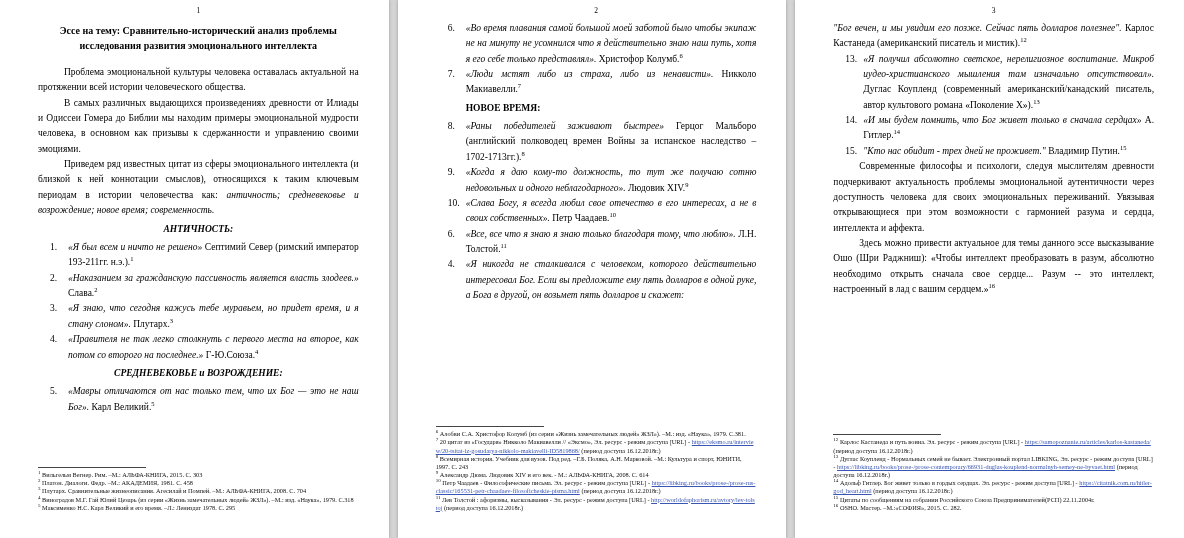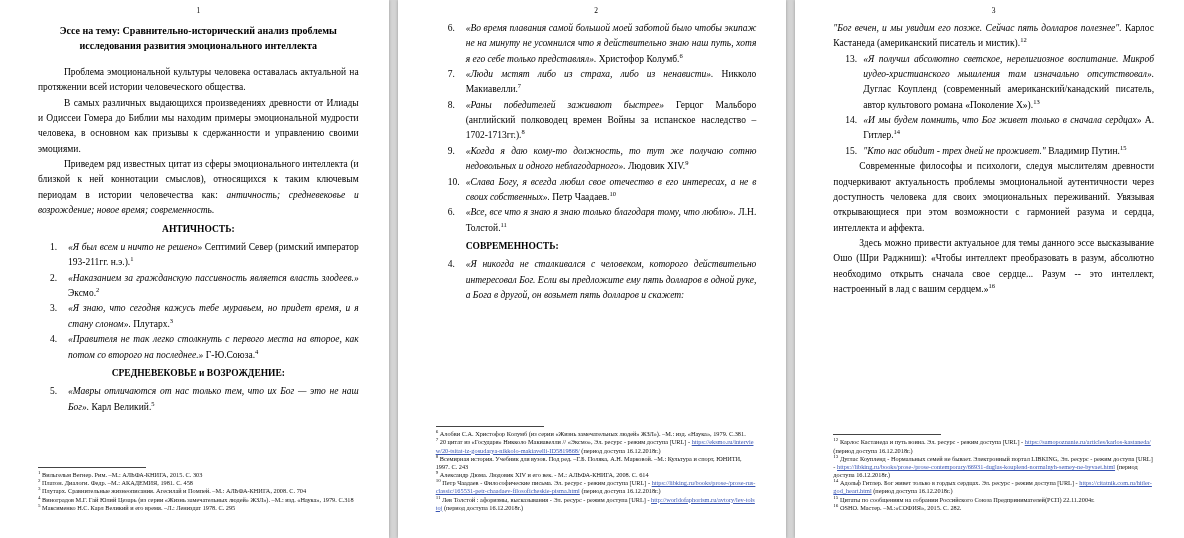--- a/index.html
+++ b/index.html
@@ -21,21 +21,21 @@
     font-size: 9.5px; line-height: 1.62;
     box-shadow: 0 0 3px rgba(0,0,0,.28);
     overflow: hidden;
   }
   .page-num { text-align: center; font-size: 7.5px; line-height: 1.3; margin-bottom: 5px; }
   .title { font-weight: bold; text-align: center; font-size: 10px; line-height: 1.5; margin: 2px 6px 12px; }
   .para { margin: 0; text-align: justify; }
   .para.indent { text-indent: 26px; }
   .it { font-style: italic; }
   .heading { font-weight: bold; margin: 3px 0; }
-  .heading.center { text-align: center; }
+  .heading.center { text-align: center; font-style: italic; }
   .heading.left { margin-left: 30px; }
   .qlist { list-style: none; margin: 0; padding: 0 0 0 12px; }
   .qitem { display: flex; }
   .qnum { flex: 0 0 18px; }
   .qbody { flex: 1; text-align: justify; }
   sup { font-size: 6.5px; vertical-align: super; line-height: 0; }
   .footnotes { margin-top: auto; font-size: 6.3px; line-height: 1.3; color: #111; }
   .fn-rule { width: 108px; border-top: 1px solid #444; margin-bottom: 3px; }
   .fn { text-align: left; }
   .fn sup { font-size: 5px; }
@@ -55,21 +55,21 @@
     <div class="heading center">АНТИЧНОСТЬ:</div>
     <ol class="qlist">
 
         <li class="qitem">
           <span class="qnum">1.</span>
           <span class="qbody"><span class="it">«Я был всем и ничто не решено»</span><span> Септимий Север (римский император 193-211гг. н.э.).</span><sup>1</sup></span>
         </li>
 
         <li class="qitem">
           <span class="qnum">2.</span>
-          <span class="qbody"><span class="it">«Наказанием за гражданскую пассивность является власть злодеев.»</span><span> Эксмо.</span><sup>2</sup></span>
+          <span class="qbody"><span class="it">«Наказанием за гражданскую пассивность является власть злодеев.»</span><span> Слава.</span><sup>2</sup></span>
         </li>
 
         <li class="qitem">
           <span class="qnum">3.</span>
           <span class="qbody"><span class="it">«Я знаю, что сегодня кажусь тебе муравьем, но придет время, и я стану слоном».</span><span> Плутарх.</span><sup>3</sup></span>
         </li>
 
         <li class="qitem">
           <span class="qnum">4.</span>
           <span class="qbody"><span class="it">«Правителя не так легко столкнуть с первого места на второе, как потом со второго на последнее.»</span><span> Г-Ю.Союза.</span><sup>4</sup></span>
@@ -105,20 +105,21 @@
         <li class="qitem">
           <span class="qnum">6.</span>
           <span class="qbody"><span class="it">«Во время плавания самой большой моей заботой было чтобы экипаж не на минуту не усомнился что я действительно знаю наш путь, хотя я его себе только представлял».</span><span> Христофор Колумб.</span><sup>6</sup></span>
         </li>
 
         <li class="qitem">
           <span class="qnum">7.</span>
           <span class="qbody"><span class="it">«Люди мстят либо из страха, либо из ненависти».</span><span> Никколо Макиавелли.</span><sup>7</sup></span>
         </li>
       </ol>
+    <div class="heading left">НОВОЕ ВРЕМЯ:</div>
     <ol class="qlist">
 
         <li class="qitem">
           <span class="qnum">8.</span>
           <span class="qbody"><span class="it">«Раны победителей заживают быстрее»</span><span> Герцог Мальборо (английский полководец времен Войны за испанское наследство – 1702-1713гг.).</span><sup>8</sup></span>
         </li>
 
         <li class="qitem">
           <span class="qnum">9.</span>
           <span class="qbody"><span class="it">«Когда я даю кому-то должность, то тут же получаю сотню недовольных и одного неблагодарного».</span><span> Людовик XIV.</span><sup>9</sup></span>
@@ -127,21 +128,20 @@
         <li class="qitem">
           <span class="qnum">10.</span>
           <span class="qbody"><span class="it">«Слава Богу, я всегда любил свое отечество в его интересах, а не в своих собственных».</span><span> Петр Чаадаев.</span><sup>10</sup></span>
         </li>
 
         <li class="qitem">
           <span class="qnum">6.</span>
           <span class="qbody"><span class="it">«Все, все что я знаю я знаю только благодаря тому, что люблю».</span><span> Л.Н. Толстой.</span><sup>11</sup></span>
         </li>
       </ol>
-    <div class="heading left">СОВРЕМЕННОСТЬ:</div>
     <ol class="qlist">
 
         <li class="qitem">
           <span class="qnum">4.</span>
           <span class="qbody"><span class="it">«Я никогда не сталкивался с человеком, которого действительно интересовал Бог. Если вы предложите ему пять долларов в одной руке, а Бога в другой, он возьмет пять долларов и скажет:</span><span></span><sup></sup></span>
         </li>
       </ol>
     <div class="footnotes">
       <div class="fn-rule"></div>
 

